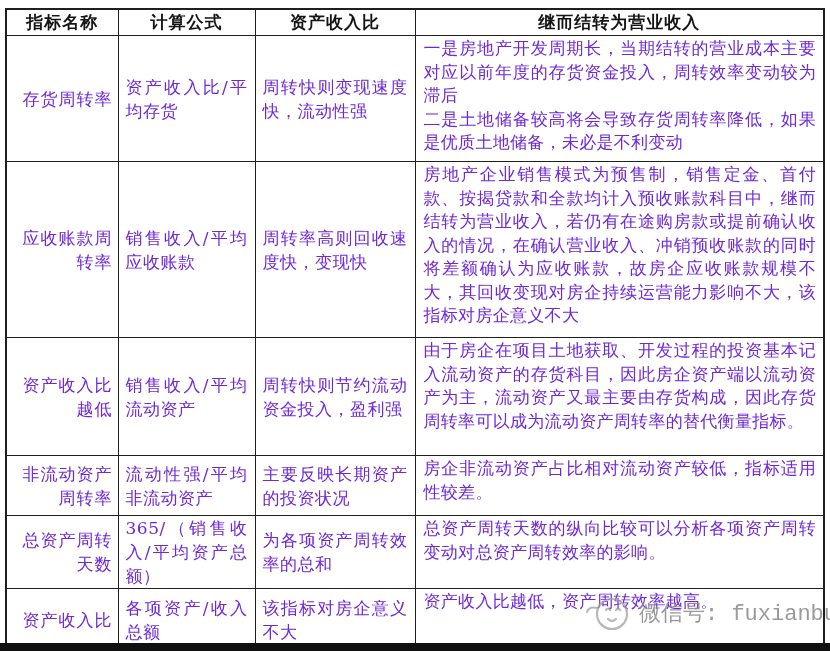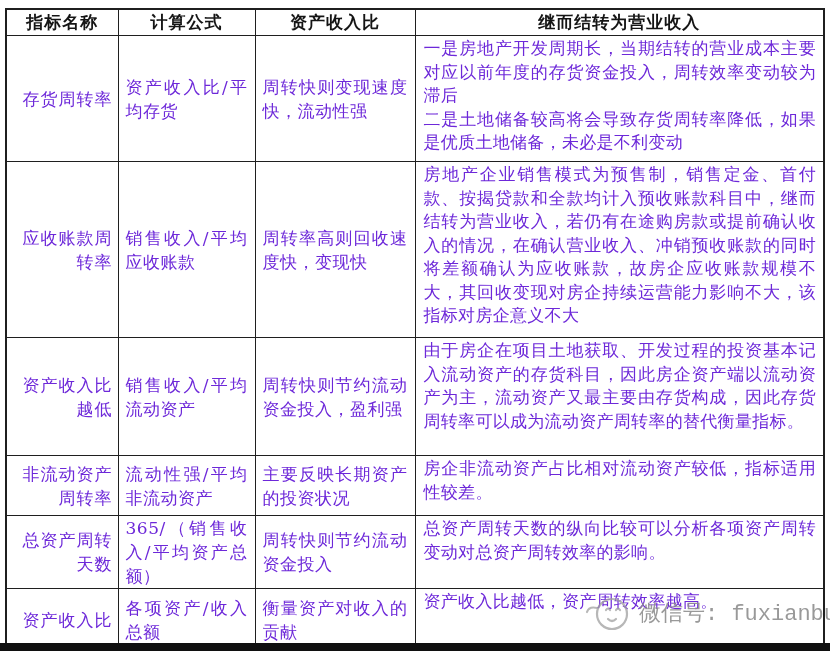--- a/index.html
+++ b/index.html
@@ -137,27 +137,27 @@
       </tr>
       <tr class="h4">
         <td class="c1">非流动资产周转率</td>
         <td class="c2">流动性强/平均非流动资产</td>
         <td class="c3">主要反映长期资产的投资状况</td>
         <td class="c4">房企非流动资产占比相对流动资产较低，指标适用性较差。</td>
       </tr>
       <tr class="h5">
         <td class="c1">总资产周转天数</td>
         <td class="c2">365/（销售收入/平均资产总额）</td>
-        <td class="c3">周转快则节约流动资金投入</td>
+        <td class="c3">为各项资产周转效率的总和</td>
         <td class="c4">总资产周转天数的纵向比较可以分析各项资产周转变动对总资产周转效率的影响。</td>
       </tr>
       <tr class="h6">
         <td class="c1">资产收入比</td>
         <td class="c2">各项资产/收入总额</td>
-        <td class="c3">衡量资产对收入的贡献</td>
+        <td class="c3">该指标对房企意义不大</td>
         <td class="c4">资产收入比越低，资产周转效率越高。</td>
       </tr>
     </tbody>
   </table>
 
   <div class="watermark">
     <svg class="smiley" width="52" height="42" viewBox="0 0 52 42">
       <g fill="none" stroke="#a0a0a0" stroke-width="2.2" stroke-linecap="round">
         <circle cx="28" cy="22" r="15"></circle>
         <path d="M 13 16 Q 5 14 3 20"></path>

